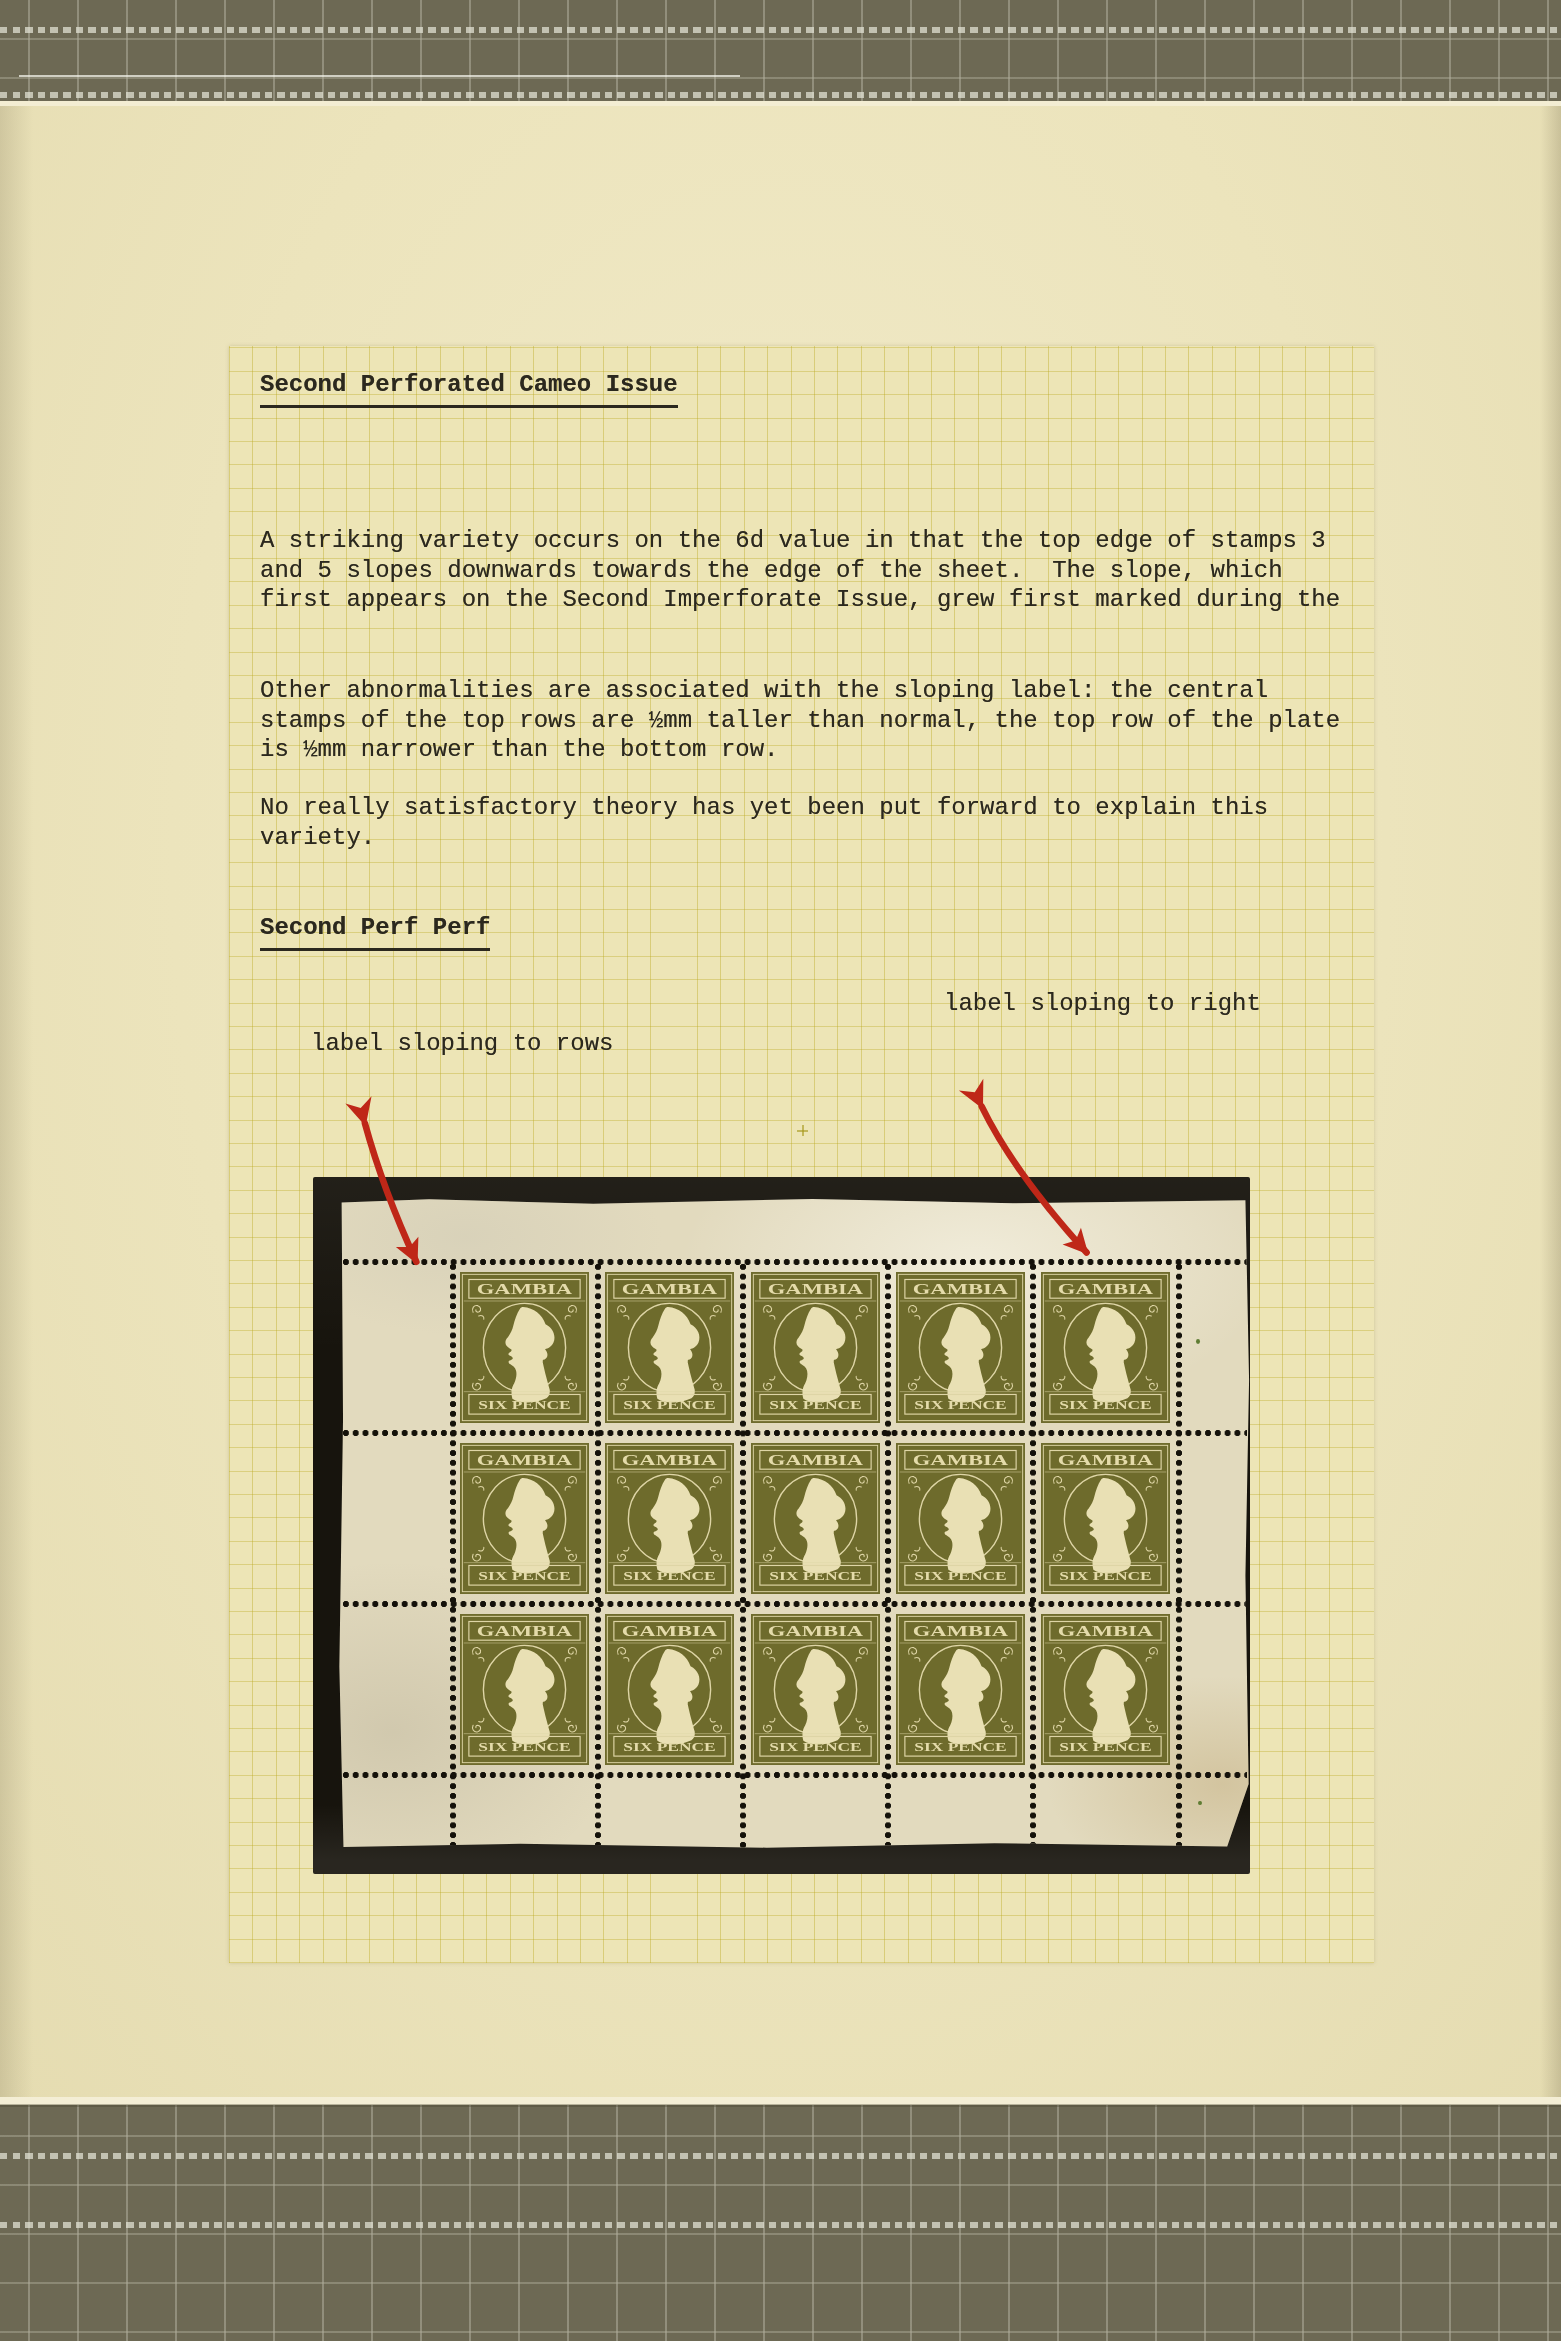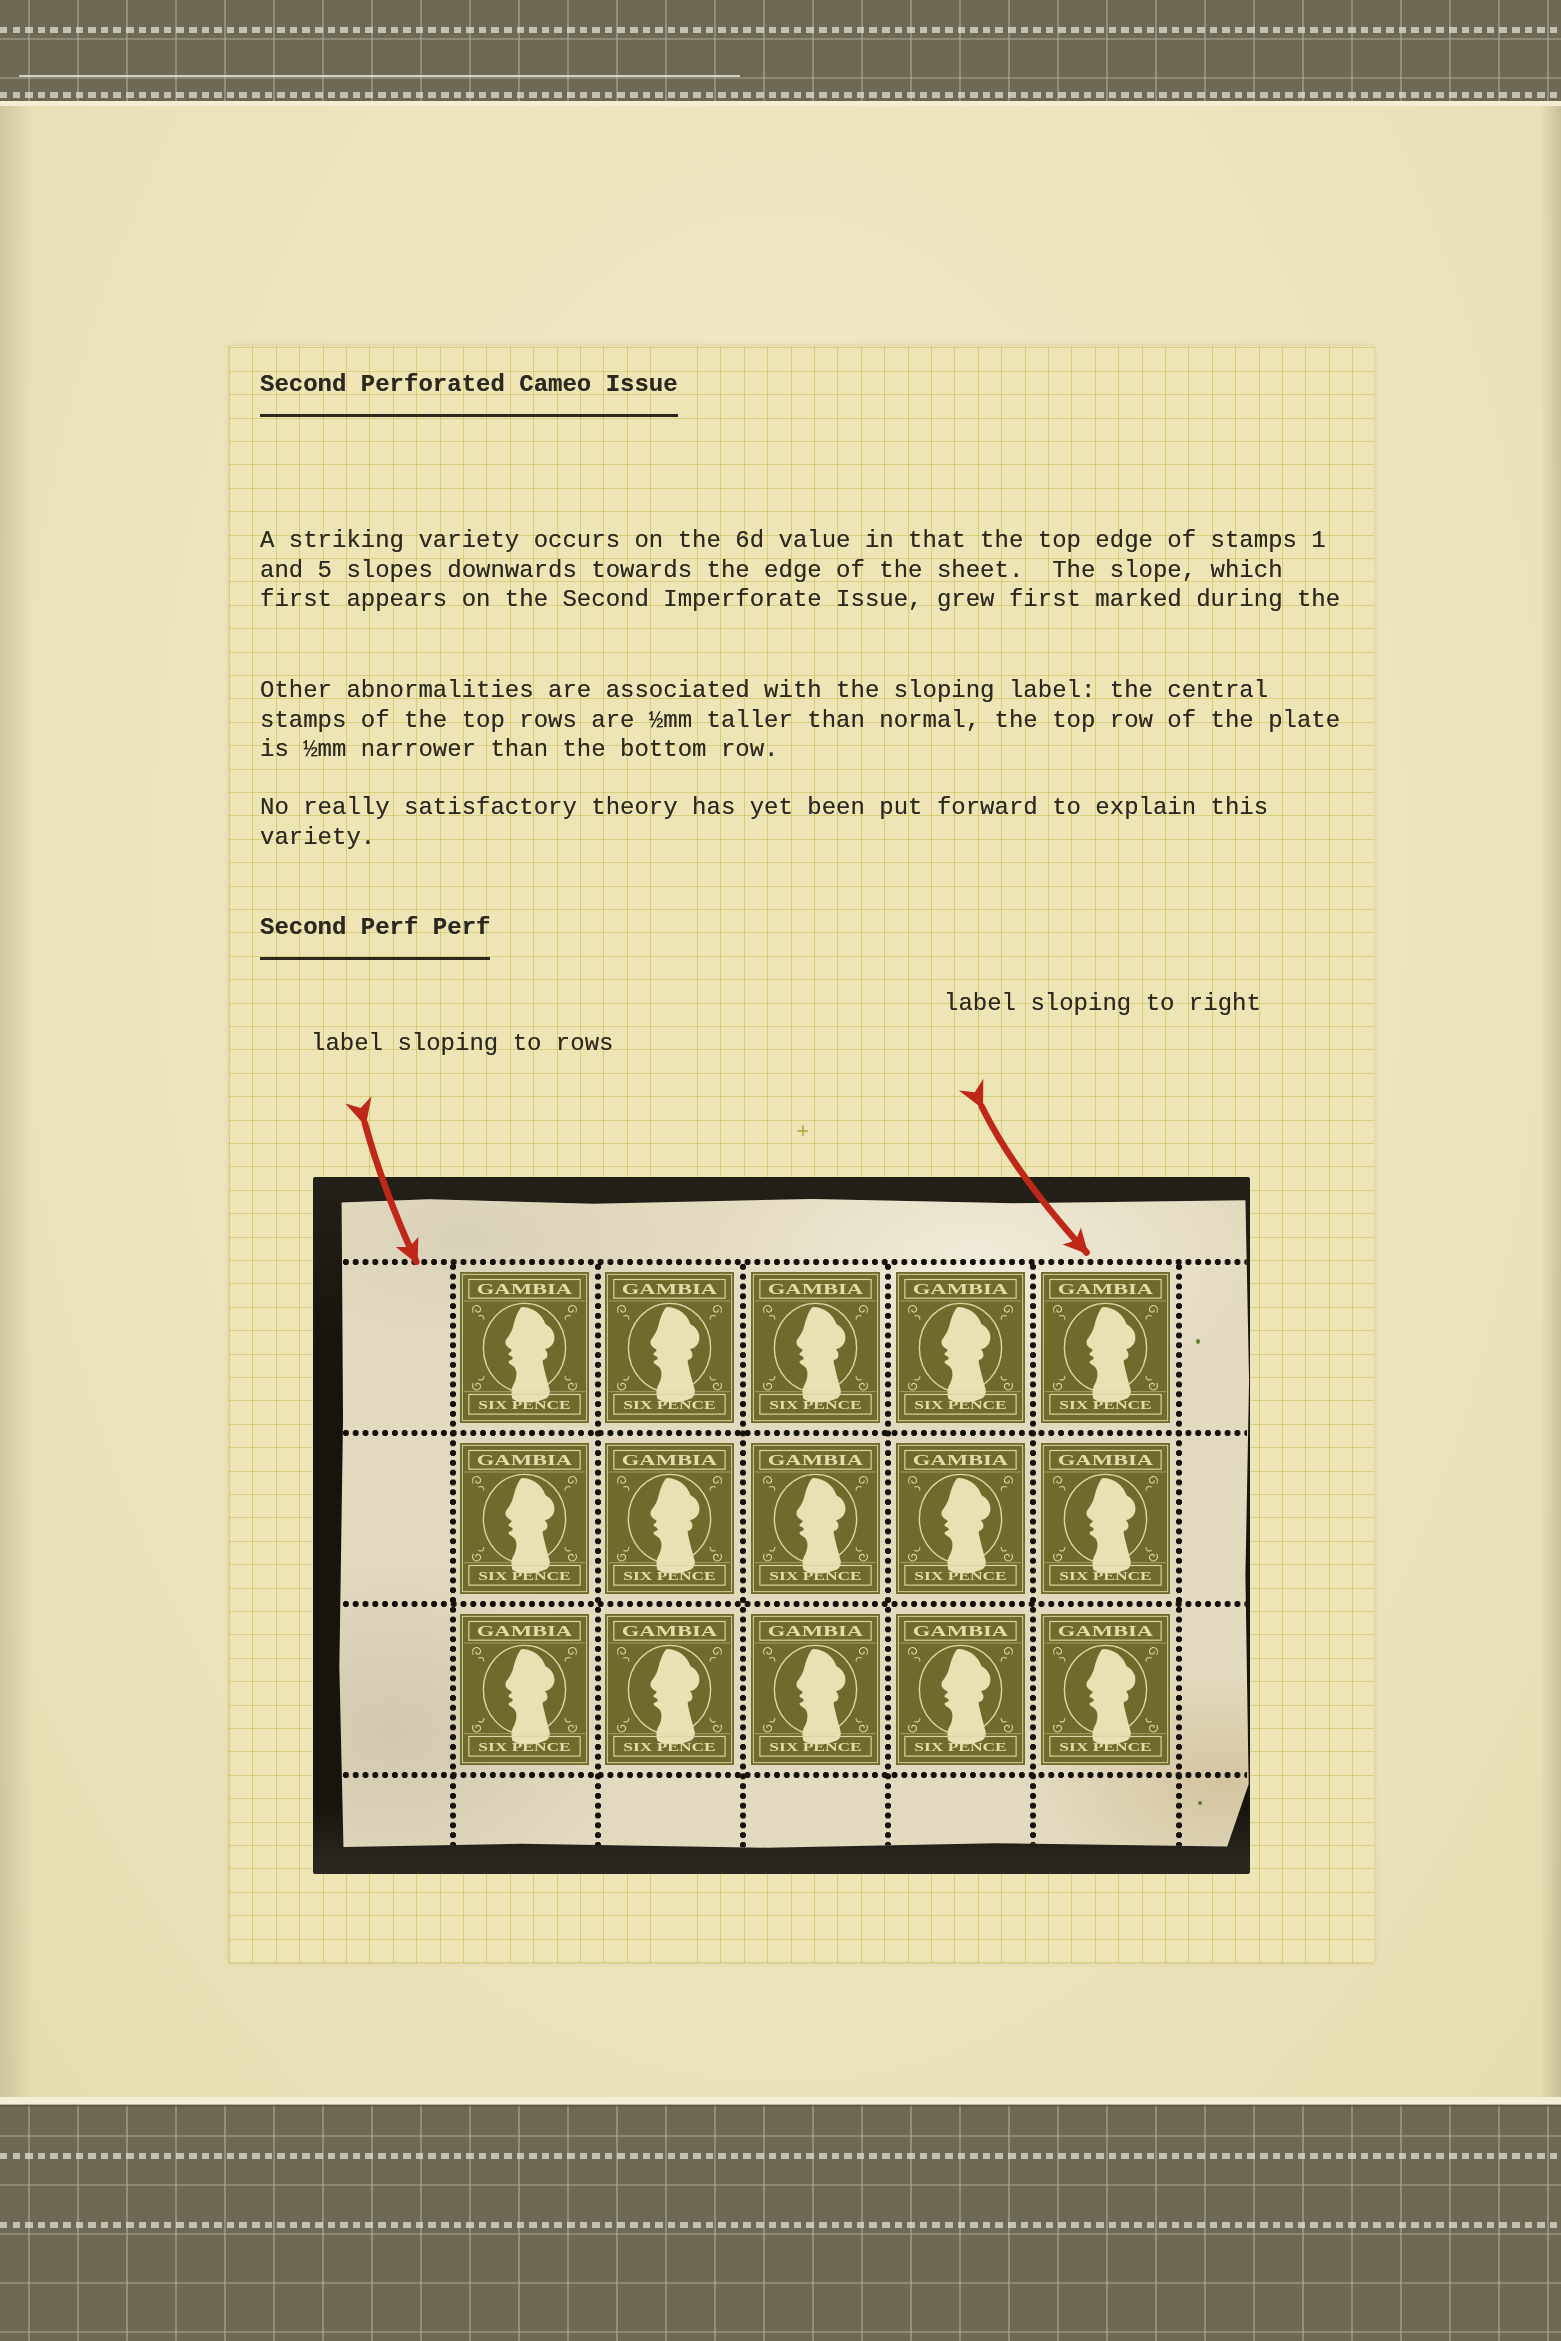--- a/index.html
+++ b/index.html
@@ -26,21 +26,21 @@
       repeating-linear-gradient(90deg, rgba(186,168,30,.40) 0 0.9px, rgba(0,0,0,0) 0.9px 23.4px),
       repeating-linear-gradient(0deg, rgba(186,168,30,.36) 0 0.9px, rgba(0,0,0,0) 0.9px 23.4px);
     box-shadow:0 0 3.7px rgba(150,140,90,.35);}
   .grid-cross{position:absolute;left:797px;top:1125px;width:11.2px;height:11.2px;}
   .grid-cross:before,.grid-cross:after{content:"";position:absolute;background:rgba(165,150,25,.6);}
   .grid-cross:before{left:4.7px;top:0;width:1.9px;height:11.2px;}
   .grid-cross:after{left:0;top:4.7px;width:11.2px;height:1.9px;}
   
   .tw{position:absolute;color:#2b281e;font-size:24px;white-space:pre;
       text-shadow:0 0 0.5px rgba(43,40,30,.55);}
-  .tw-heading{font-weight:bold;display:inline-block;border-bottom:3.3px solid #2b281e;padding-bottom:16px;}
+  .tw-heading{font-weight:bold;display:inline-block;border-bottom:3.3px solid #2b281e;padding-bottom:7px;}
   .tline{height:29.5px;line-height:29.5px;}
   
   .arrows-overlay{position:absolute;left:0;top:0;z-index:6;pointer-events:none;}
   
   .mount{position:absolute;left:313px;top:1177px;width:937px;height:697px;
     background-color:#17140d;border-radius:1.9px;z-index:3;
     background-image:linear-gradient(180deg, rgba(255,255,255,.05), rgba(0,0,0,0) 25%, rgba(0,0,0,0) 90%, rgba(255,255,255,.08) 98%);}
   .sheet{position:absolute;left:25px;top:21px;width:912px;height:651px;
     background-color:#e2dabe;
     background-image:
@@ -77,21 +77,21 @@
   <div class="page-edge" style="top:2097px;height:7.5px;background:#f4eed5;z-index:2;"></div>
   <div class="page-edge" style="top:2104px;height:2.8px;background:rgba(70,65,45,.35);z-index:2;"></div>
 
   <div class="album-page"></div>
 
   <div class="graph-paper"></div>
   <div class="grid-cross"></div>
 
   <div class="tw" style="left:260px;top:371px"><span class="tw-heading">Second Perforated Cameo Issue</span></div>
 
-  <div class="tw" style="left:260px;top:526px"><div class="tline">A striking variety occurs on the 6d value in that the top edge of stamps 1</div><div class="tline">and 5 slopes downwards towards the edge of the sheet.  The slope, which</div><div class="tline">first appears on the Second Imperforate Issue, grew first marked during the</div></div>
+  <div class="tw" style="left:260px;top:526px"><div class="tline">A striking variety occurs on the 6d value in that the top edge of stamps 3</div><div class="tline">and 5 slopes downwards towards the edge of the sheet.  The slope, which</div><div class="tline">first appears on the Second Imperforate Issue, grew first marked during the</div></div>
   <div class="tw" style="left:260px;top:676px"><div class="tline">Other abnormalities are associated with the sloping label: the central</div><div class="tline">stamps of the top rows are ½mm taller than normal, the top row of the plate</div><div class="tline">is ½mm narrower than the bottom row.</div></div>
   <div class="tw" style="left:260px;top:793px"><div class="tline">No really satisfactory theory has yet been put forward to explain this</div><div class="tline">variety.</div></div>
 
   <div class="tw" style="left:260px;top:914px"><span class="tw-heading">Second Perf Perf</span></div>
 
   <div class="tw" style="left:311px;top:1030px">label sloping to rows</div>
   <div class="tw" style="left:944px;top:990px">label sloping to right</div>
 
   <svg class="arrows-overlay" width="1561" height="2342" viewBox="0 0 3333 5000">
     <defs>

